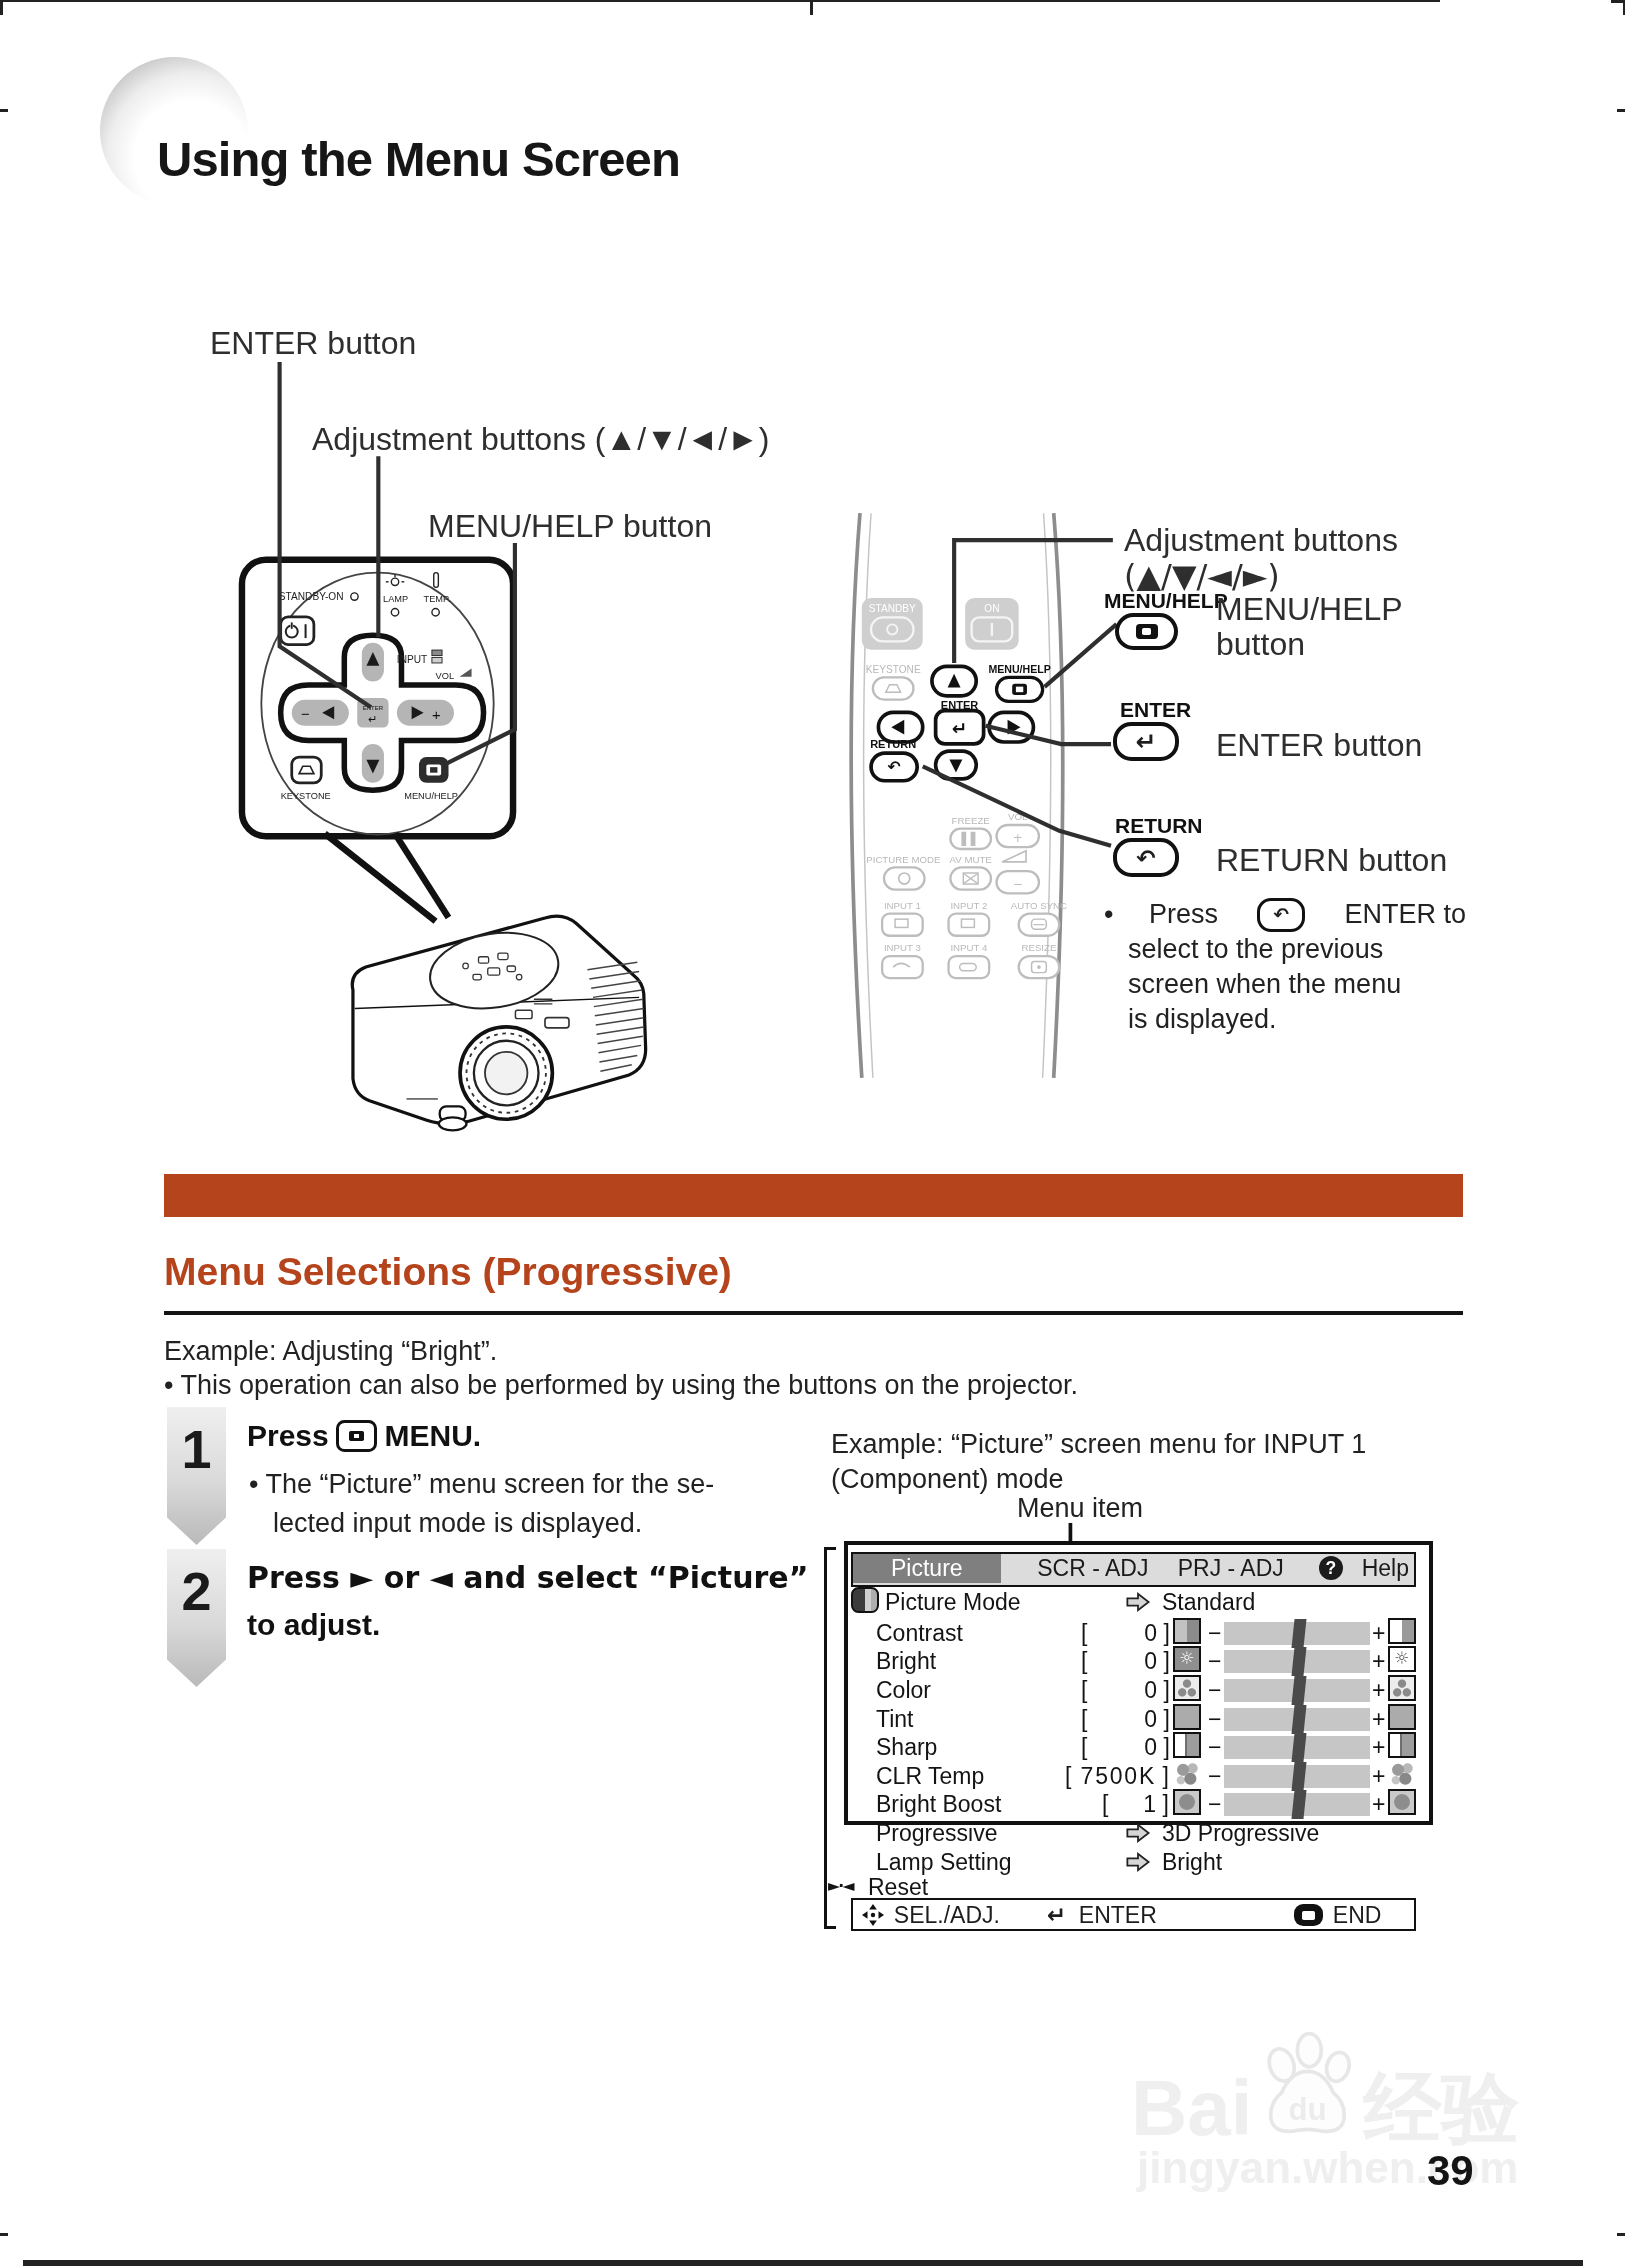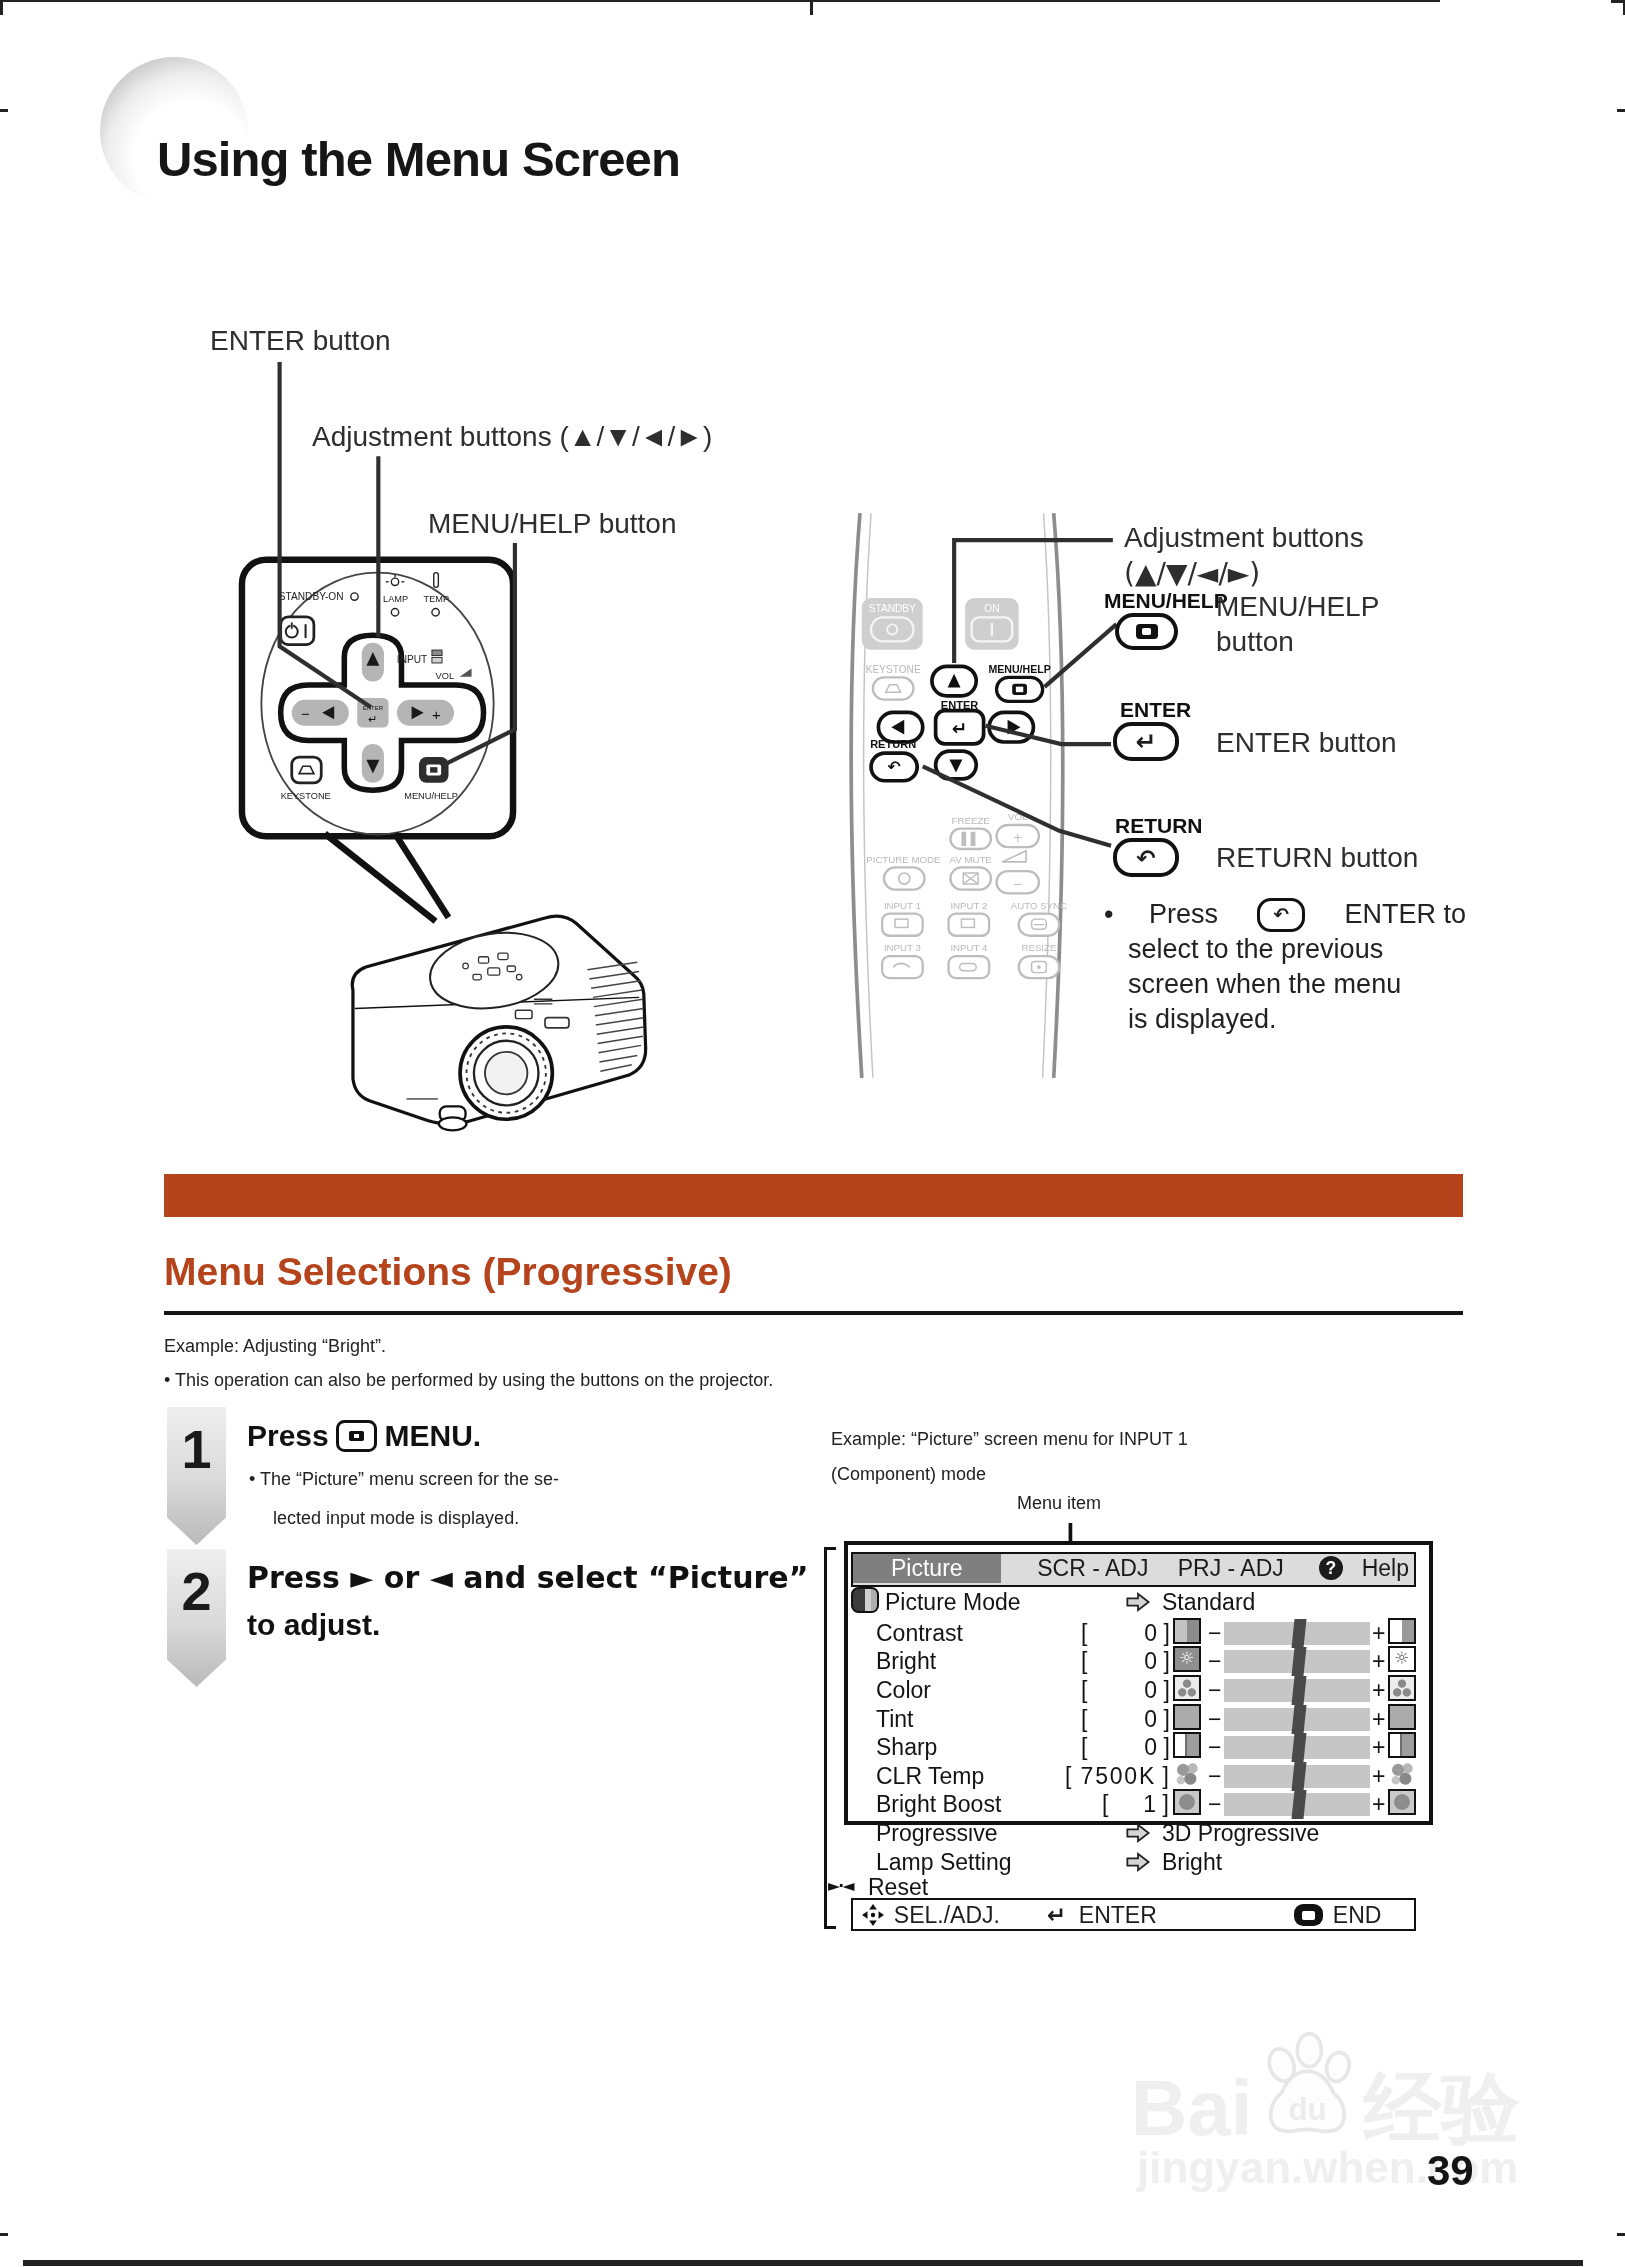--- a/index.html
+++ b/index.html
@@ -7,36 +7,36 @@
         font-family:"Liberation Sans","DejaVu Sans",sans-serif;color:#1d1d1d;}
   .abs{position:absolute;}
   .glyph{font-family:"DejaVu Sans","Liberation Sans",sans-serif;}
   
   .mark{position:absolute;background:#222;}
   
   #sphere{left:100px;top:57px;width:148px;height:148px;border-radius:50%;
     background:radial-gradient(circle at 62% 68%, #ffffff 42%, #ededed 62%, #9d9d9d 100%);}
   #title{left:157px;top:131px;font-size:49px;font-weight:bold;color:#161616;letter-spacing:-0.9px;}
   
-  .call{font-size:28px;color:#2e2e2e;}
+  .call{font-size:32px;color:#2e2e2e;}
   
   .key-icon{border:4.6px solid #111;border-radius:18.5px;background:#fff;display:flex;align-items:center;justify-content:center;box-sizing:border-box;}
   .mbtn-core{position:relative;width:22px;height:14.8px;background:#111;border-radius:3.7px;}
   .mbtn-core:before{content:"";position:absolute;left:6.5px;top:3.7px;width:9.2px;height:7.4px;background:#fff;border-radius:1.8px;}
   .keylabel{font-size:21px;font-weight:bold;color:#111;}
   
   .mbtn-step{display:inline-flex;align-items:center;justify-content:center;width:35px;height:26px;border:3.7px solid #111;border-radius:8.3px;background:#fff;margin:0 7.4px;vertical-align:-3.7px;}
   .mbtn-step i{display:block;width:14.8px;height:10px;background:#111;border-radius:1.8px;position:relative;}
   .mbtn-step i:before{content:"";position:absolute;left:4.6px;top:2.8px;width:5.5px;height:4.6px;background:#fff;}
   .rbtn-inline{display:inline-flex;align-items:center;justify-content:center;width:42px;height:28px;border:3.7px solid #111;border-radius:14px;background:#fff;font-weight:bold;font-size:18.5px;margin:0 3.7px;vertical-align:-5.5px;}
   
   #banner{left:164px;top:1174px;width:1299px;height:43px;background:#b5431c;}
   #secHeading{left:164px;top:1250px;font-size:39px;font-weight:bold;color:#b5431c;}
   #rule{left:164px;top:1311px;width:1299px;height:3.7px;background:#141414;}
-  .body29{font-size:18px;color:#222;}
+  .body29{font-size:27px;color:#222;}
   
   .badge{width:59px;height:138px;background:linear-gradient(180deg,#efefef 0%,#d9d9d9 55%,#b9b9b9 100%);
     clip-path:polygon(0 0,100% 0,100% 80%,50% 100%,0 80%);text-align:center;font-size:54px;font-weight:bold;color:#1a1a1a;line-height:85px;}
   .stepTitle{font-size:30px;font-weight:bold;color:#111;}
   
   #menuBox{left:844px;top:1541px;width:589px;height:284px;border:4.6px solid #111;box-sizing:border-box;background:#fff;}
   #menuHeader{position:absolute;left:2.8px;top:6.5px;width:565px;height:35px;background:#dcdcdc;border:2.8px solid #111;box-sizing:border-box;}
   #menuTab{position:absolute;left:0;top:0;width:148px;height:29.5px;background:#7f7f7f;color:#fff;text-align:center;line-height:29.5px;font-size:23px;}
   .hdr{position:absolute;top:0;height:29.5px;line-height:29.5px;font-size:23px;text-align:center;color:#1a1a1a;}
   .qicon{position:absolute;left:466px;top:2.8px;width:24px;height:24px;border-radius:50%;background:#1c1c1c;color:#fff;font-size:17.5px;font-weight:bold;text-align:center;line-height:24px;}

